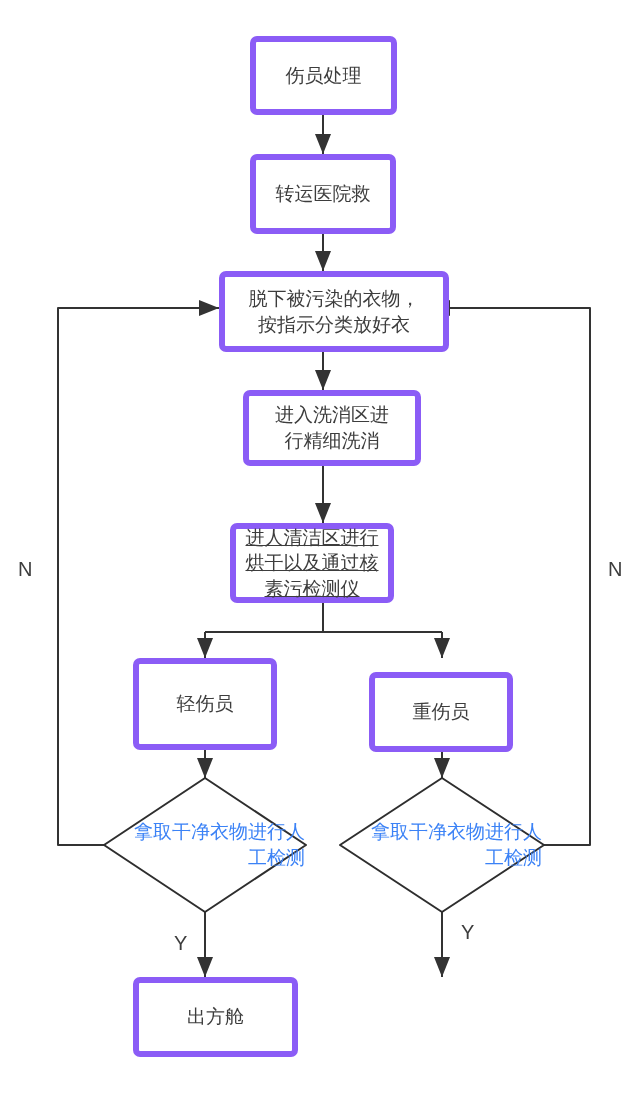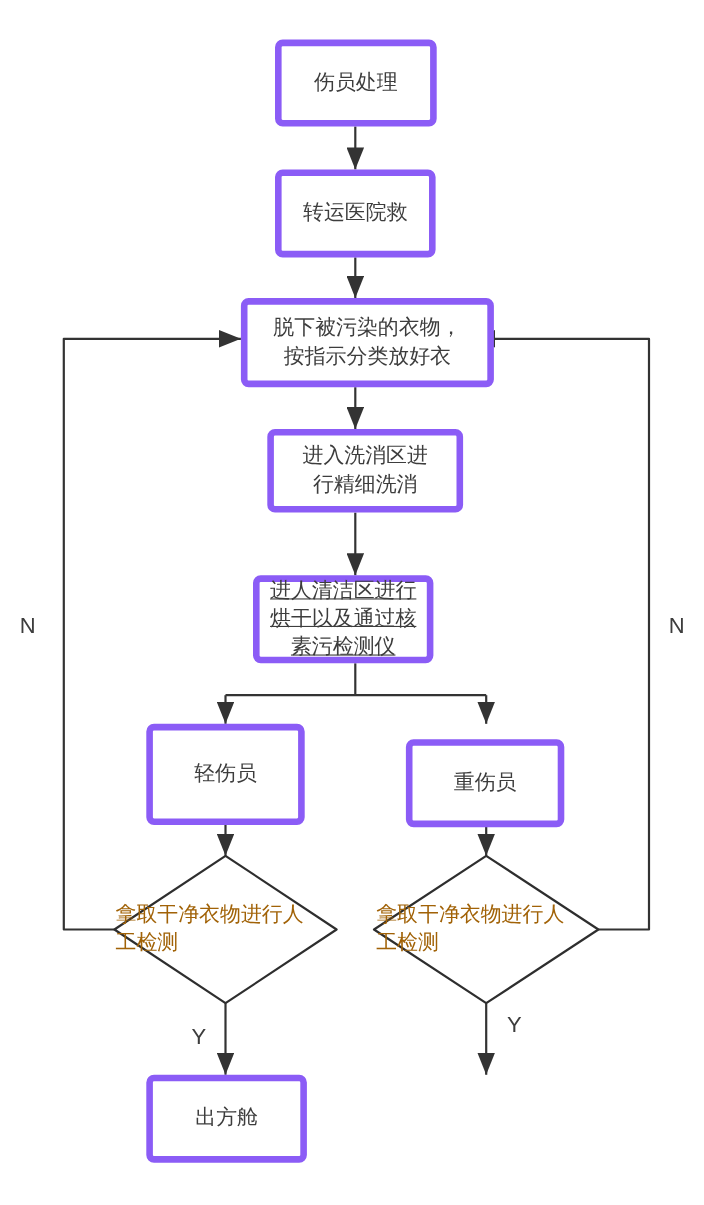--- a/index.html
+++ b/index.html
@@ -50,22 +50,22 @@
     color: #3d3d3d;
     font-size: 19px;
     line-height: 1.35;
   }
   .node .lbl,
   .dlabel .lbl {
     white-space: pre-line;
   }
   .dlabel {
     position: absolute;
-    text-align: left;
-    color: #a16207;
+    text-align: right;
+    color: #3b82f6;
     font-size: 19px;
     line-height: 1.35;
   }
   .tag {
     position: absolute;
     color: #3d3d3d;
     font-size: 20px;
   }
 </style>
 </head>
@@ -138,21 +138,21 @@
   <div class="dlabel" style="left:105px; top:819px; width:200px;">
     <span class="lbl">拿取干净衣物进行人
 工检测</span>
   </div>
 
   <div class="dlabel" style="left:342px; top:819px; width:200px;">
     <span class="lbl">拿取干净衣物进行人
 工检测</span>
   </div>
 
-  <div class="node" style="left:133px; top:977px; width:146px; height:80px;">
+  <div class="node" style="left:133px; top:977px; width:165px; height:80px;">
     <span class="lbl">出方舱</span>
   </div>
 
 
   <div class="tag" style="left:18px; top:558px;">N</div>
 
   <div class="tag" style="left:608px; top:558px;">N</div>
 
   <div class="tag" style="left:174px; top:932px;">Y</div>
 

